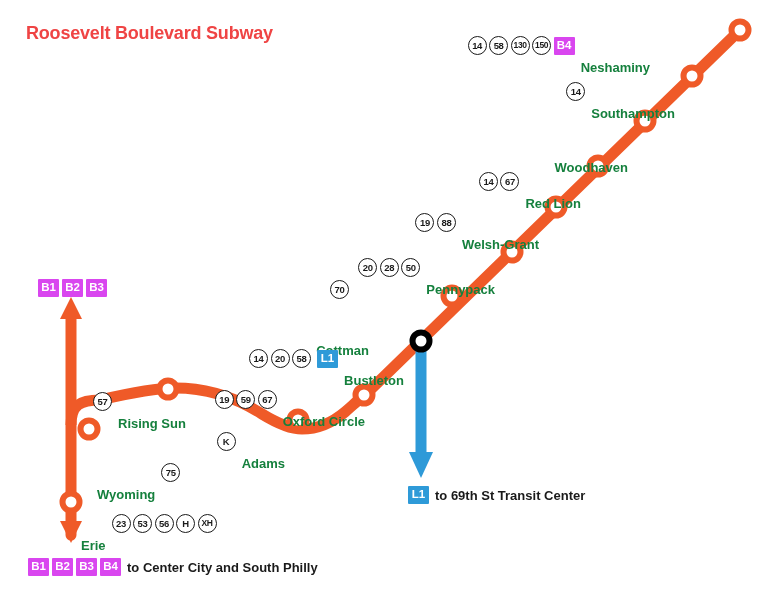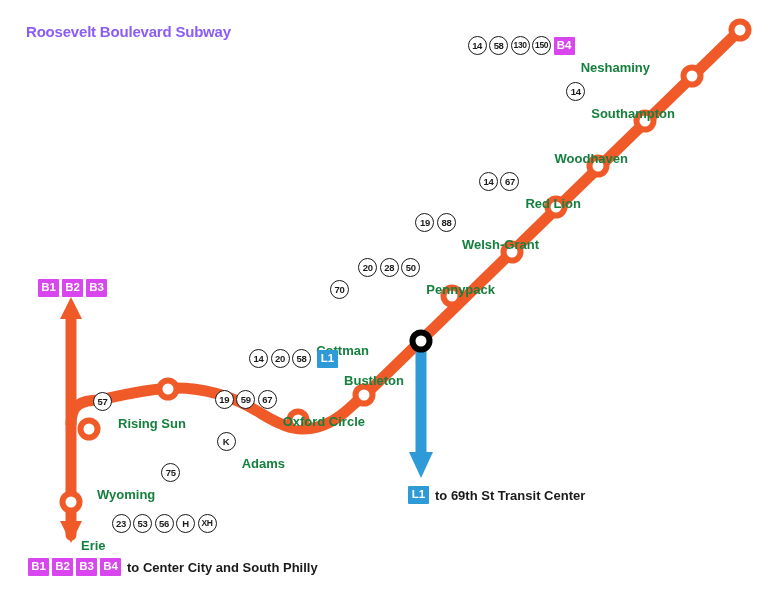--- a/index.html
+++ b/index.html
@@ -12,23 +12,23 @@
     width: 768px;
     height: 593px;
     background: #ffffff;
     font-family: "Liberation Sans", sans-serif;
     overflow: hidden;
   }
   #title {
     position: absolute;
     left: 26px;
     top: 23px;
-    font-size: 15px;
-    font-weight: bold;
-    color: #8b5cf6;
+    font-size: 18px;
+    font-weight: bold;
+    color: #ef4444;
     letter-spacing: -0.2px;
     white-space: nowrap;
   }
   svg#lines {
     position: absolute;
     left: 0;
     top: 0;
     width: 768px;
     height: 593px;
   }
@@ -155,21 +155,21 @@
     <span class="bus-badge wide">150</span>
     <span class="rt-badge gap-after">B4</span>
     <span class="station-name">Neshaminy</span>
   </div>
 
   <div class="lbl right-align" style="left:460px; top:62px; width:215px;">
     <span class="bus-badge gap-after">14</span>
     <span class="station-name">Southampton</span>
   </div>
 
-  <div class="lbl right-align" style="left:430px; top:107px; width:198px;">
+  <div class="lbl right-align" style="left:430px; top:116px; width:198px;">
     <span class="station-name">Woodhaven</span>
   </div>
 
   <div class="lbl right-align" style="left:380px; top:152px; width:201px;">
     <span class="bus-badge">14</span>
     <span class="bus-badge gap-after">67</span>
     <span class="station-name">Red Lion</span>
   </div>
 
   <div class="lbl right-align" style="left:330px; top:193px; width:209px;">

